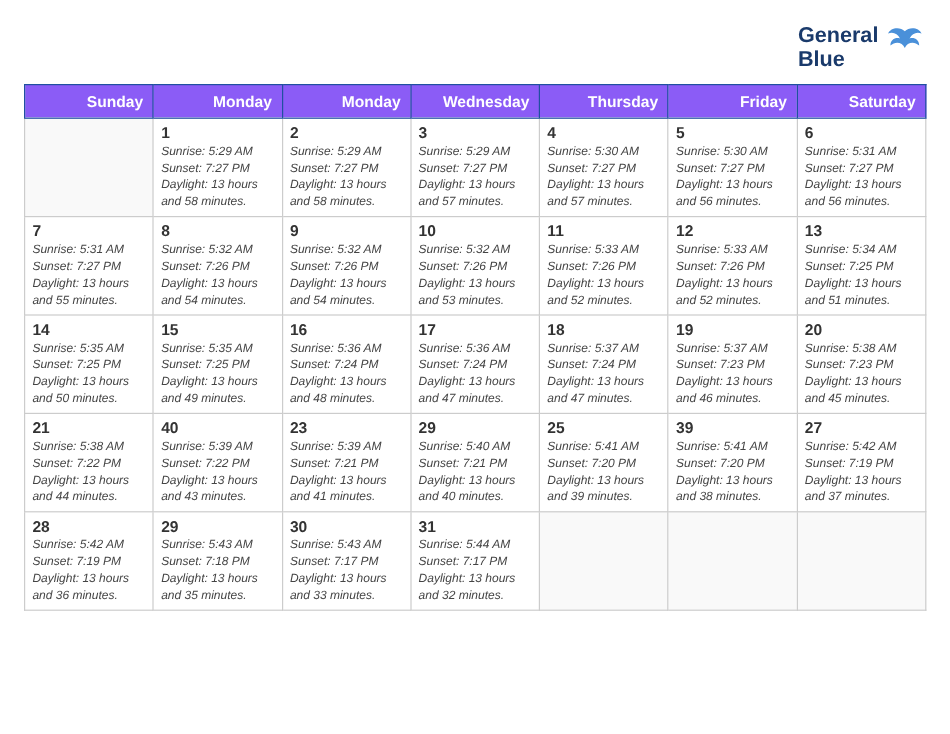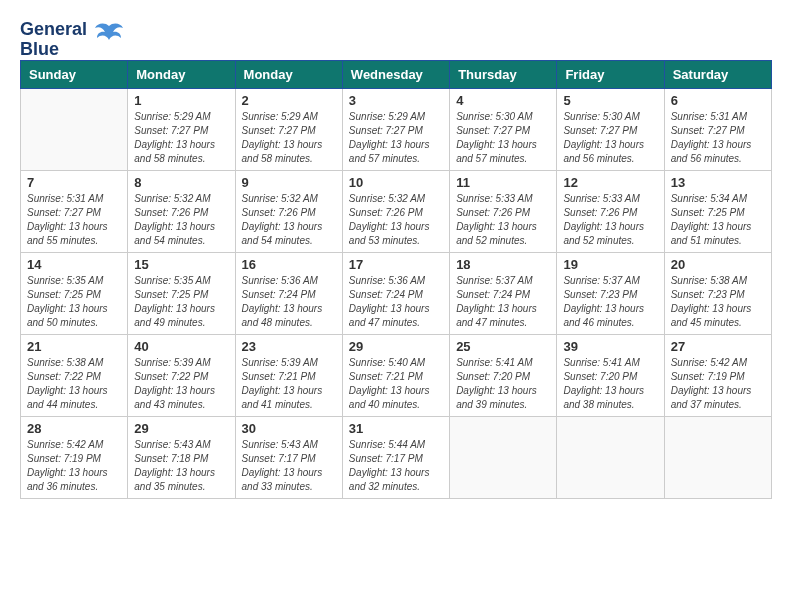--- a/index.html
+++ b/index.html
@@ -5,23 +5,23 @@
     * { box-sizing: border-box; margin: 0; padding: 0; }
     body {
       font-family: Arial, sans-serif;
       background: #fff;
       width: 792px;
       min-height: 612px;
       padding: 20px;
     }
     .header {
       display: flex;
-      justify-content: flex-start;
+      justify-content: flex-end;
       align-items: flex-start;
-      margin-bottom: 0;
+      margin-bottom: 10px;
     }
     .logo {
       display: flex;
       align-items: center;
       gap: 4px;
     }
     .logo-text {
       font-size: 18px;
       font-weight: bold;
       color: #1a3a6b;
@@ -43,23 +43,23 @@
       font-size: 16px;
       color: #555;
       margin-top: 2px;
     }
     .calendar {
       width: 100%;
       border-collapse: collapse;
       border: 1px solid #ccc;
     }
     .calendar th {
-      background-color: #0f766e;
+      background-color: #8b5cf6;
       color: #fff;
-      text-align: left;
+      text-align: right;
       padding: 6px 8px;
       font-size: 13px;
       border: 1px solid #2050a0;
       margin-left: 48px;
     }
     .calendar td {
       border: 1px solid #ccc;
       vertical-align: top;
       padding: 4px 6px;
       width: calc(100% / 7);

